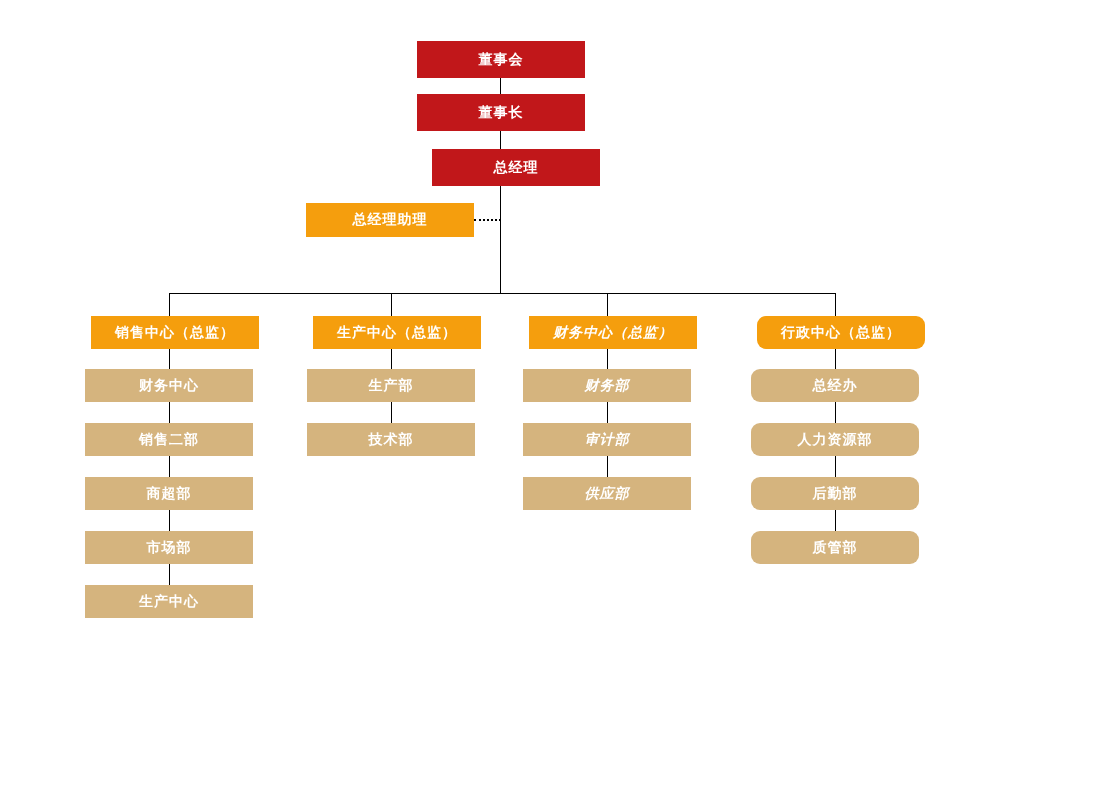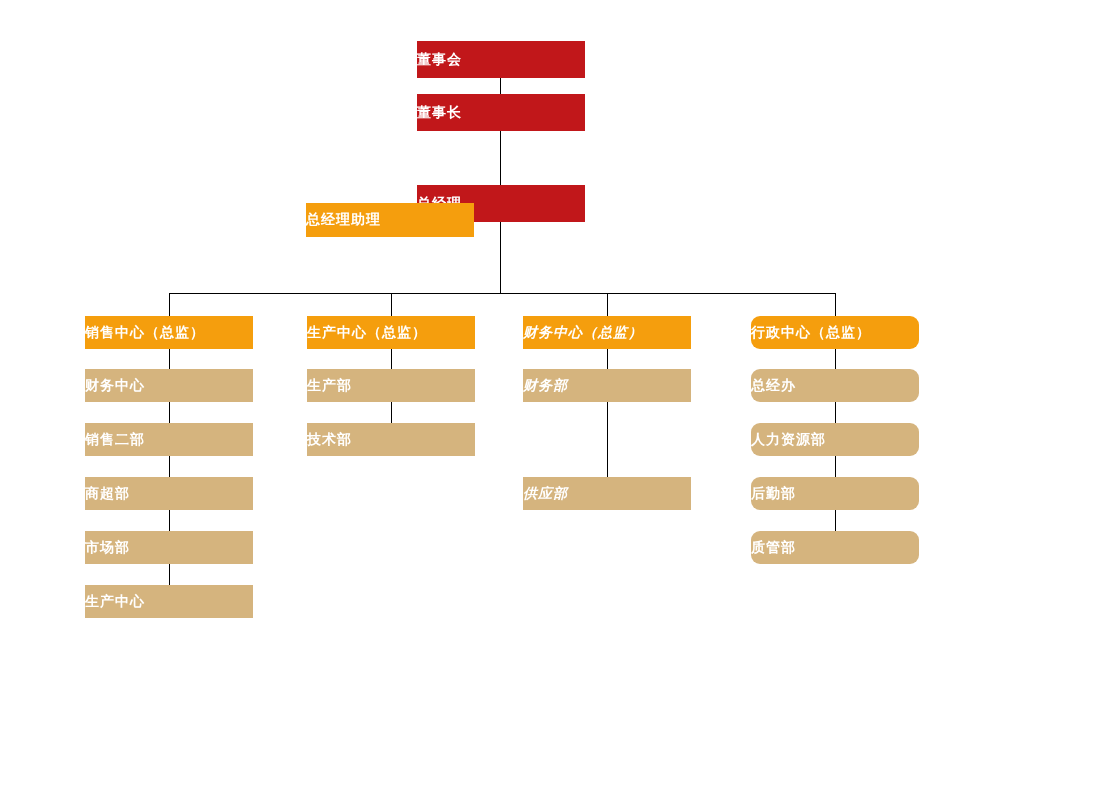--- a/index.html
+++ b/index.html
@@ -20,21 +20,21 @@
     width:1115px;
     height:800px;
     background:var(--bg);
     overflow:hidden;
   }
   .node{
     position:absolute;
     width:168px;
     display:flex;
     align-items:center;
-    justify-content:flex-start;
+    justify-content:center;
     color:var(--nodeText);
     font-size:14px;
     font-weight:bold;
     letter-spacing:1px;
     z-index:2;
     white-space:nowrap;
   }
   .node.red{background:var(--red);height:37px;}
   .node.orange{background:var(--orange);height:34px;}
   .node.header{background:var(--orange);height:33px;}
@@ -53,40 +53,40 @@
   }
   .dotted{
     position:absolute;
     height:0;
     border-top:2px dotted var(--line);
     z-index:1;
   }
   
   .pos-board{left:417px;top:41px;}
   .pos-chairman{left:417px;top:94px;}
-  .pos-gm{left:417px;top:149px;margin-top:36px;}
+  .pos-gm{left:432px;top:149px;}
   .pos-assistant{left:306px;top:203px;}
   
   .pos-trunk{left:500px;top:41px;height:252px;}
   .pos-dotted{left:474px;top:219px;width:27px;}
   .pos-distributor{left:169px;top:293px;width:667px;}
   .pos-stub-0{left:169px;top:293px;height:24px;}
   .pos-stub-1{left:391px;top:293px;height:24px;}
   .pos-stub-2{left:607px;top:293px;height:24px;}
   .pos-stub-3{left:835px;top:293px;height:24px;}
   .pos-spine-0{left:169px;top:349px;height:236px;}
   .pos-spine-1{left:391px;top:349px;height:74px;}
   .pos-spine-2{left:607px;top:349px;height:128px;}
   .pos-spine-3{left:835px;top:349px;height:182px;}
   
   .col-0{left:85px;}
   .col-1{left:307px;}
   .col-2{left:523px;font-style:italic;}
   .col-3{left:751px;border-radius:9px;}
-  .row-h{top:316px;}
+  .row-h{top:316px;margin-left:6px;}
   .row-0{top:369px;}
   .row-1{top:423px;}
   .row-2{top:477px;}
   .row-3{top:531px;}
   .row-4{top:585px;}
 </style>
 </head>
 <body>
 
 <div class="canvas">
@@ -149,20 +149,23 @@
   <div class="node dept col-1 row-0">
     <span>生产部</span>
   </div>
   <div class="node dept col-1 row-1">
     <span>技术部</span>
   </div>
 
   <div class="node dept col-2 row-0">
     <span>财务部</span>
   </div>
+  <div class="node dept col-2 row-1">
+    <span>审计部</span>
+  </div>
   <div class="node dept col-2 row-2">
     <span>供应部</span>
   </div>
 
   <div class="node dept col-3 row-0">
     <span>总经办</span>
   </div>
   <div class="node dept col-3 row-1">
     <span>人力资源部</span>
   </div>

